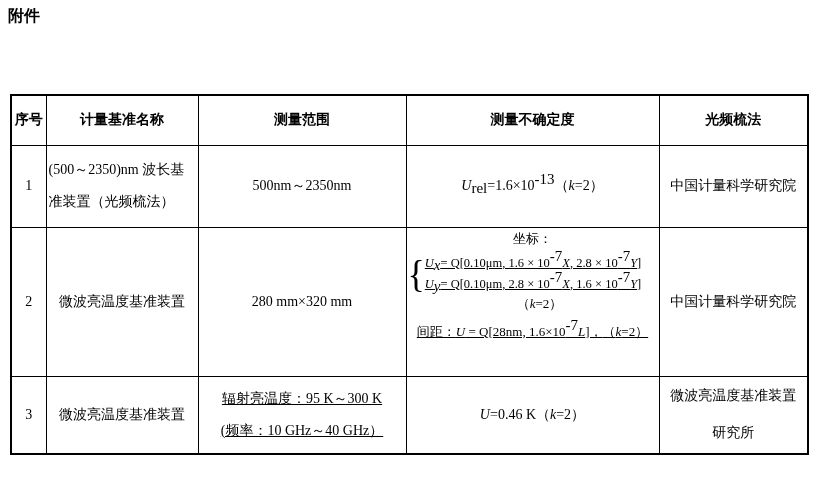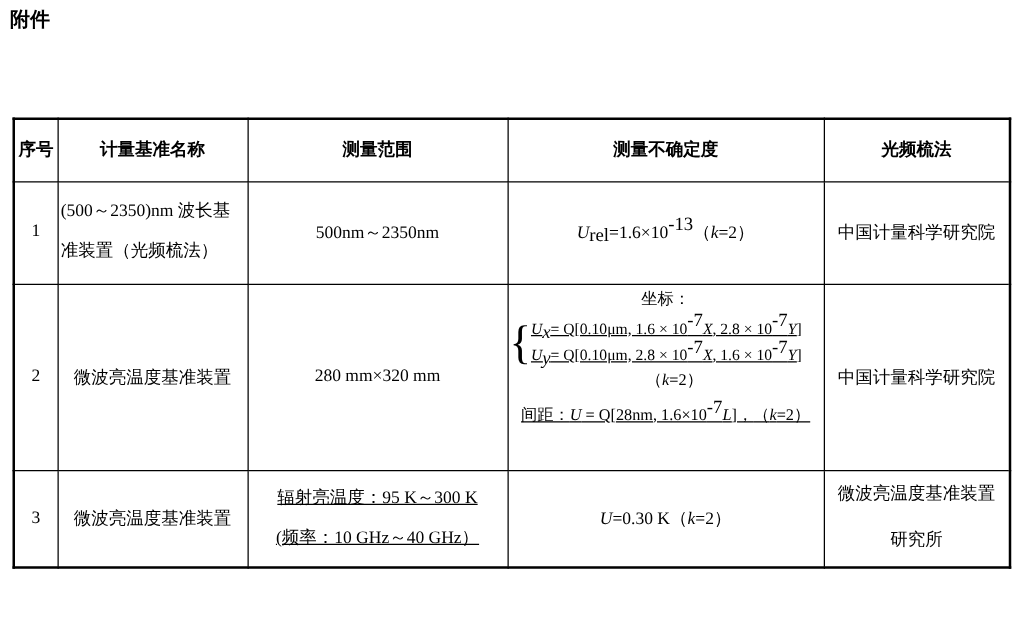--- a/index.html
+++ b/index.html
@@ -141,21 +141,21 @@
         <td class="c-center">中国计量科学研究院</td>
       </tr>
 
       <tr class="row3">
         <td class="c-center">3</td>
         <td class="c-center">微波亮温度基准装置</td>
         <td class="c-center two-line">
           <div>辐射亮温度：95 K～300 K</div>
           <div>(频率：10 GHz～40 GHz）</div>
         </td>
-        <td class="c-center"><span class="it">U</span><span>=0.30 K（</span><span class="it">k</span><span>=2）</span></td>
+        <td class="c-center"><span class="it">U</span><span>=0.46 K（</span><span class="it">k</span><span>=2）</span></td>
         <td class="c-center unit-two-line">
           <div>微波亮温度基准装置</div>
           <div>研究所</div>
         </td>
       </tr>
 
     </tbody>
   </table>
 
 </div>

